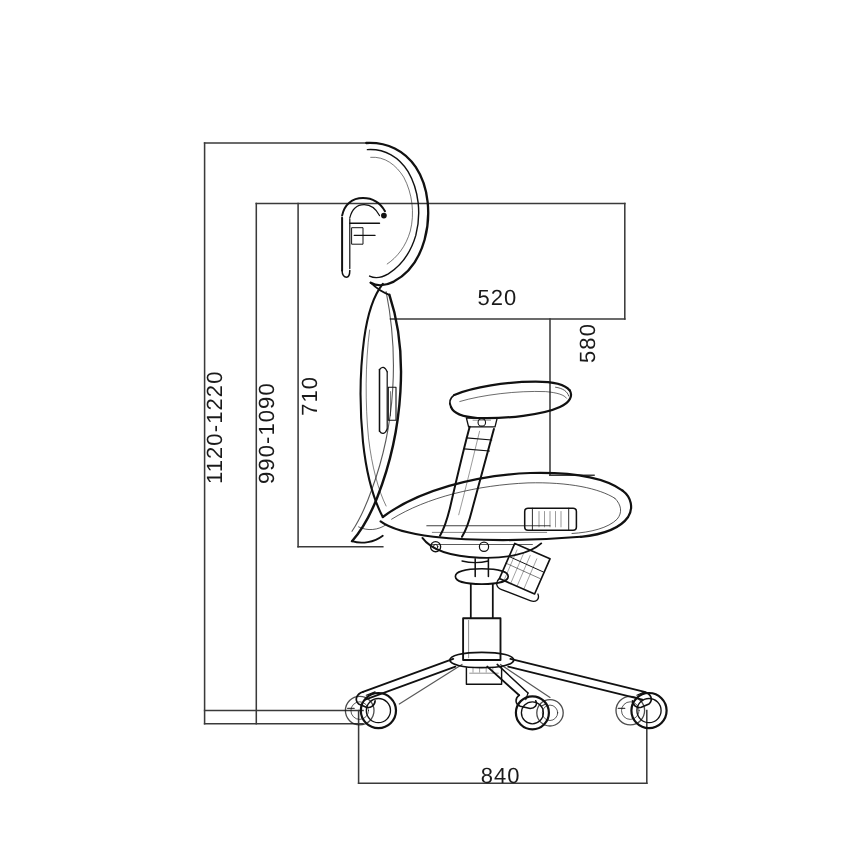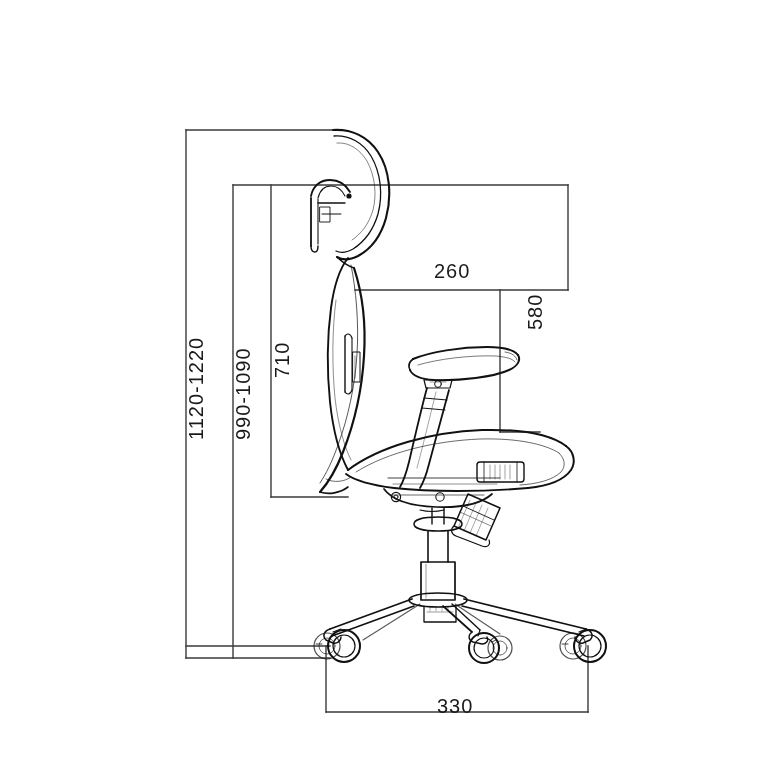--- a/index.html
+++ b/index.html
@@ -285,19 +285,19 @@
 
     </g>
   </svg>
 
   <div class="dim-label vert" style="left:186px; top:440px;">1120-1220</div>
 
   <div class="dim-label vert" style="left:233px; top:440px;">990-1090</div>
 
   <div class="dim-label vert" style="left:272px; top:378px;">710</div>
 
-  <div class="dim-label" style="left:434px; top:261px;">260</div>
+  <div class="dim-label" style="left:434px; top:261px;">520</div>
 
   <div class="dim-label vert" style="left:525px; top:330px;">580</div>
 
-  <div class="dim-label" style="left:437px; top:696px;">330</div>
+  <div class="dim-label" style="left:437px; top:696px;">840</div>
 
 </div>
 
 </body></html>

